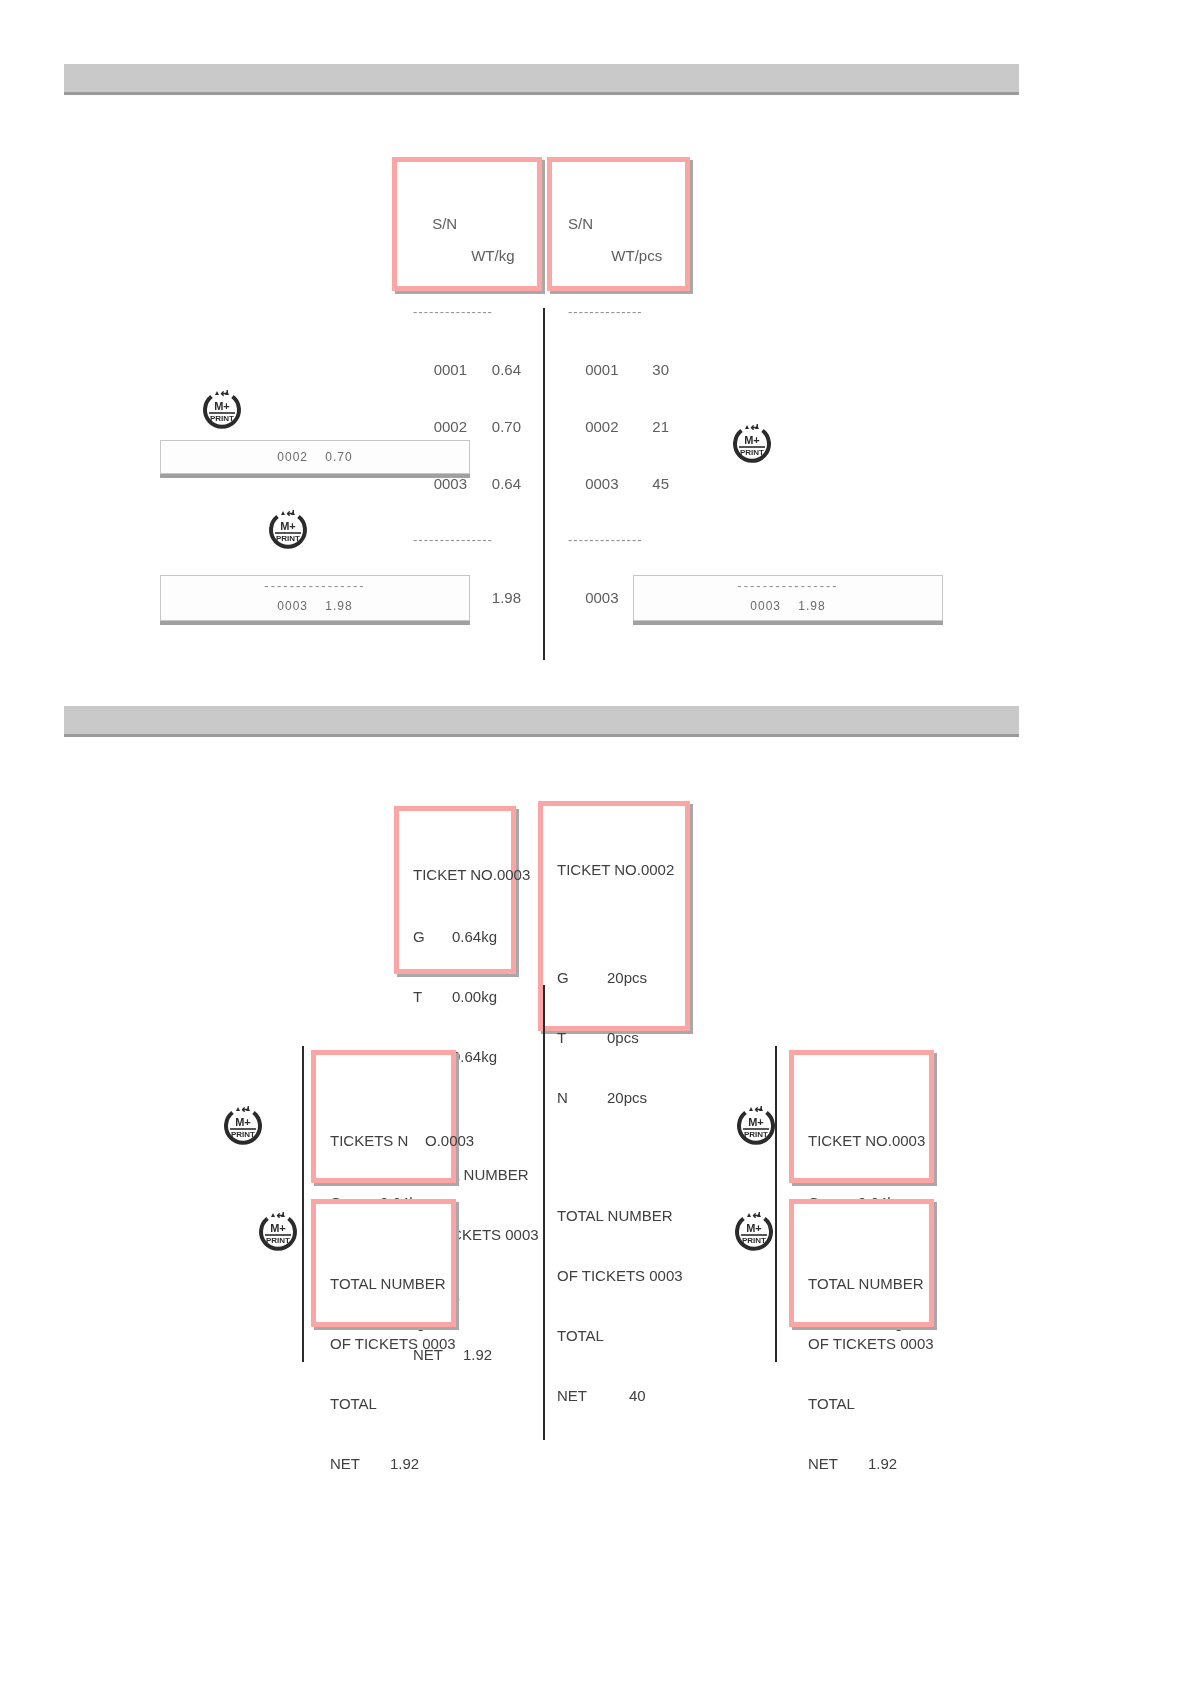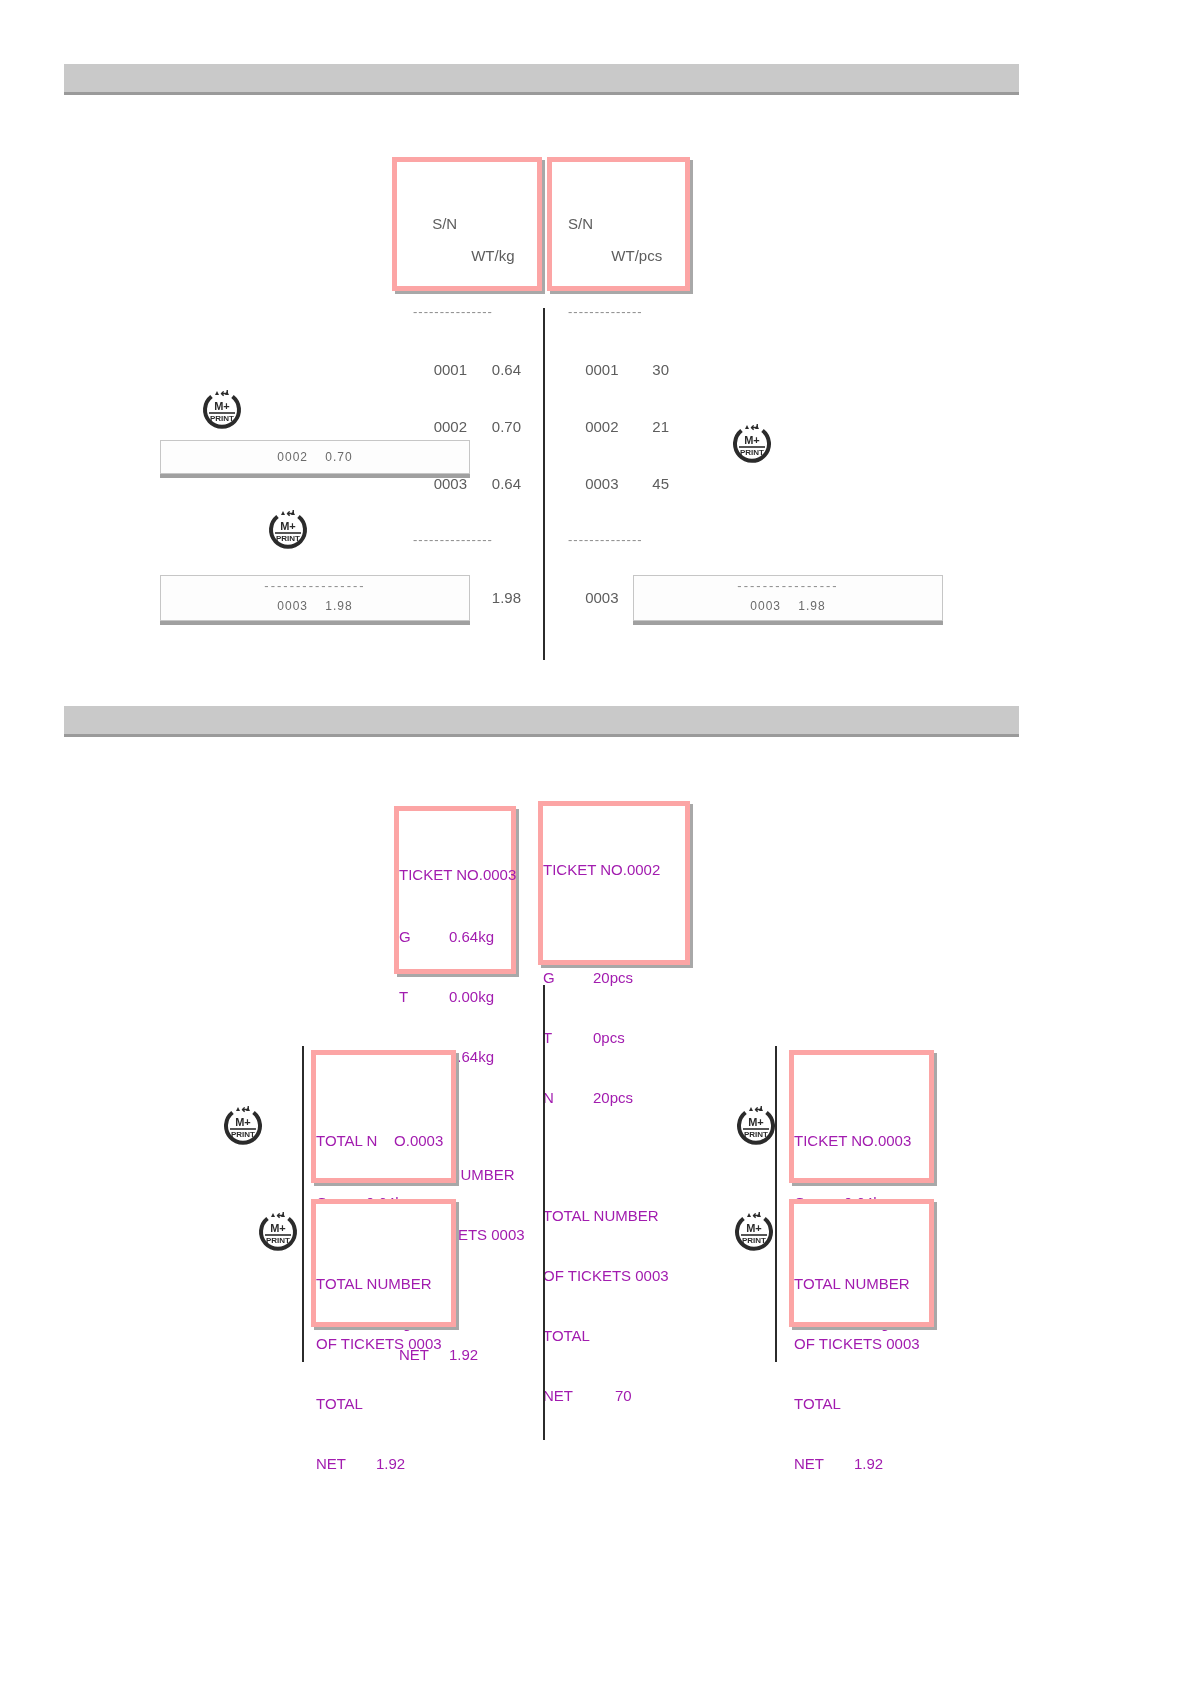--- a/index.html
+++ b/index.html
@@ -96,22 +96,22 @@
     color: #6a6a6a;
     letter-spacing: 1px;
     line-height: 26px;
     white-space: pre;
   }
 
   
   .ticket {
     font-size: 15px;
     line-height: 20px;
-    color: #a21caf;
-    padding: 14px 14px 10px 0;
+    color: #404040;
+    padding: 14px 14px 10px 14px;
     box-sizing: border-box;
     white-space: pre;
   }
   .ticket .t-title { margin-bottom: 2px; }
   .ticket .kv { display: flex; }
   .ticket .kv .k { width: 50px; }
   .ticket .kv .v { }
   .ticket .gap { height: 18px; }
 
   
@@ -247,63 +247,63 @@
   <div class="gap"></div>
   <div>TOTAL NUMBER</div>
   <div>OF TICKETS 0003</div>
   <div>TOTAL</div>
   <div class="kv">
     <span class="k">NET</span>
     <span class="v">1.92</span>
   </div>
 </div>
 
-<div class="panel ticket" style="left:538px; top:801px; width:152px; height:164px;">
+<div class="panel ticket" style="left:538px; top:801px; width:152px; height:230px;">
   <div class="t-title">TICKET NO.0002</div>
   <div class="gap" style="height:6px;"></div>
   <div class="kv">
     <span class="k">G</span>
     <span class="v">20pcs</span>
   </div>
   <div class="kv">
     <span class="k">T</span>
     <span class="v">0pcs</span>
   </div>
   <div class="kv">
     <span class="k">N</span>
     <span class="v">20pcs</span>
   </div>
   <div class="gap"></div>
   <div>TOTAL NUMBER</div>
   <div>OF TICKETS 0003</div>
   <div>TOTAL</div>
   <div class="kv">
     <span class="k">NET</span>
-    <span class="v" style="padding-left:22px;">70</span>
+    <span class="v" style="padding-left:22px;">40</span>
   </div>
 </div>
 
 <div class="divider" id="divider-mid"></div>
 <div class="divider" id="divider-left"></div>
 <div class="divider" id="divider-right"></div>
 
 <div class="mprint" style="left:222px; top:1104px;">
   <svg viewBox="0 0 42 42" width="42" height="42">
     <path d="M31.5 8.5 A17 17 0 1 1 10.5 8.5" fill="none" stroke="#2b2b2b" stroke-width="4"></path>
     <path d="M26 3 l2 4 -4 0 z" fill="#2b2b2b"></path>
     <path d="M16 3 l-2 4 4 0 z" fill="#2b2b2b"></path>
     <text x="21" y="22" font-family="'Liberation Sans',sans-serif" font-size="11" font-weight="bold" fill="#2b2b2b" text-anchor="middle">M+</text>
     <line x1="8" y1="25" x2="34" y2="25" stroke="#2b2b2b" stroke-width="1.6"></line>
     <text x="21" y="33" font-family="'Liberation Sans',sans-serif" font-size="8" font-weight="bold" fill="#2b2b2b" text-anchor="middle">PRINT</text>
     <text x="24" y="9" font-family="'Liberation Sans',sans-serif" font-size="11" font-weight="bold" fill="#2b2b2b" text-anchor="middle">↵</text>
   </svg>
 </div>
 
 <div class="panel ticket" style="left:311px; top:1050px; width:145px; height:133px; padding-top:36px;">
-  <div class="t-title">TOTAL N    O.0003</div>
+  <div class="t-title">TICKETS N    O.0003</div>
   <div class="kv">
     <span class="k">G</span>
     <span class="v">0.64kg</span>
   </div>
   <div class="kv">
     <span class="k">T</span>
     <span class="v">0.00kg</span>
   </div>
   <div class="kv">
     <span class="k">N</span>

